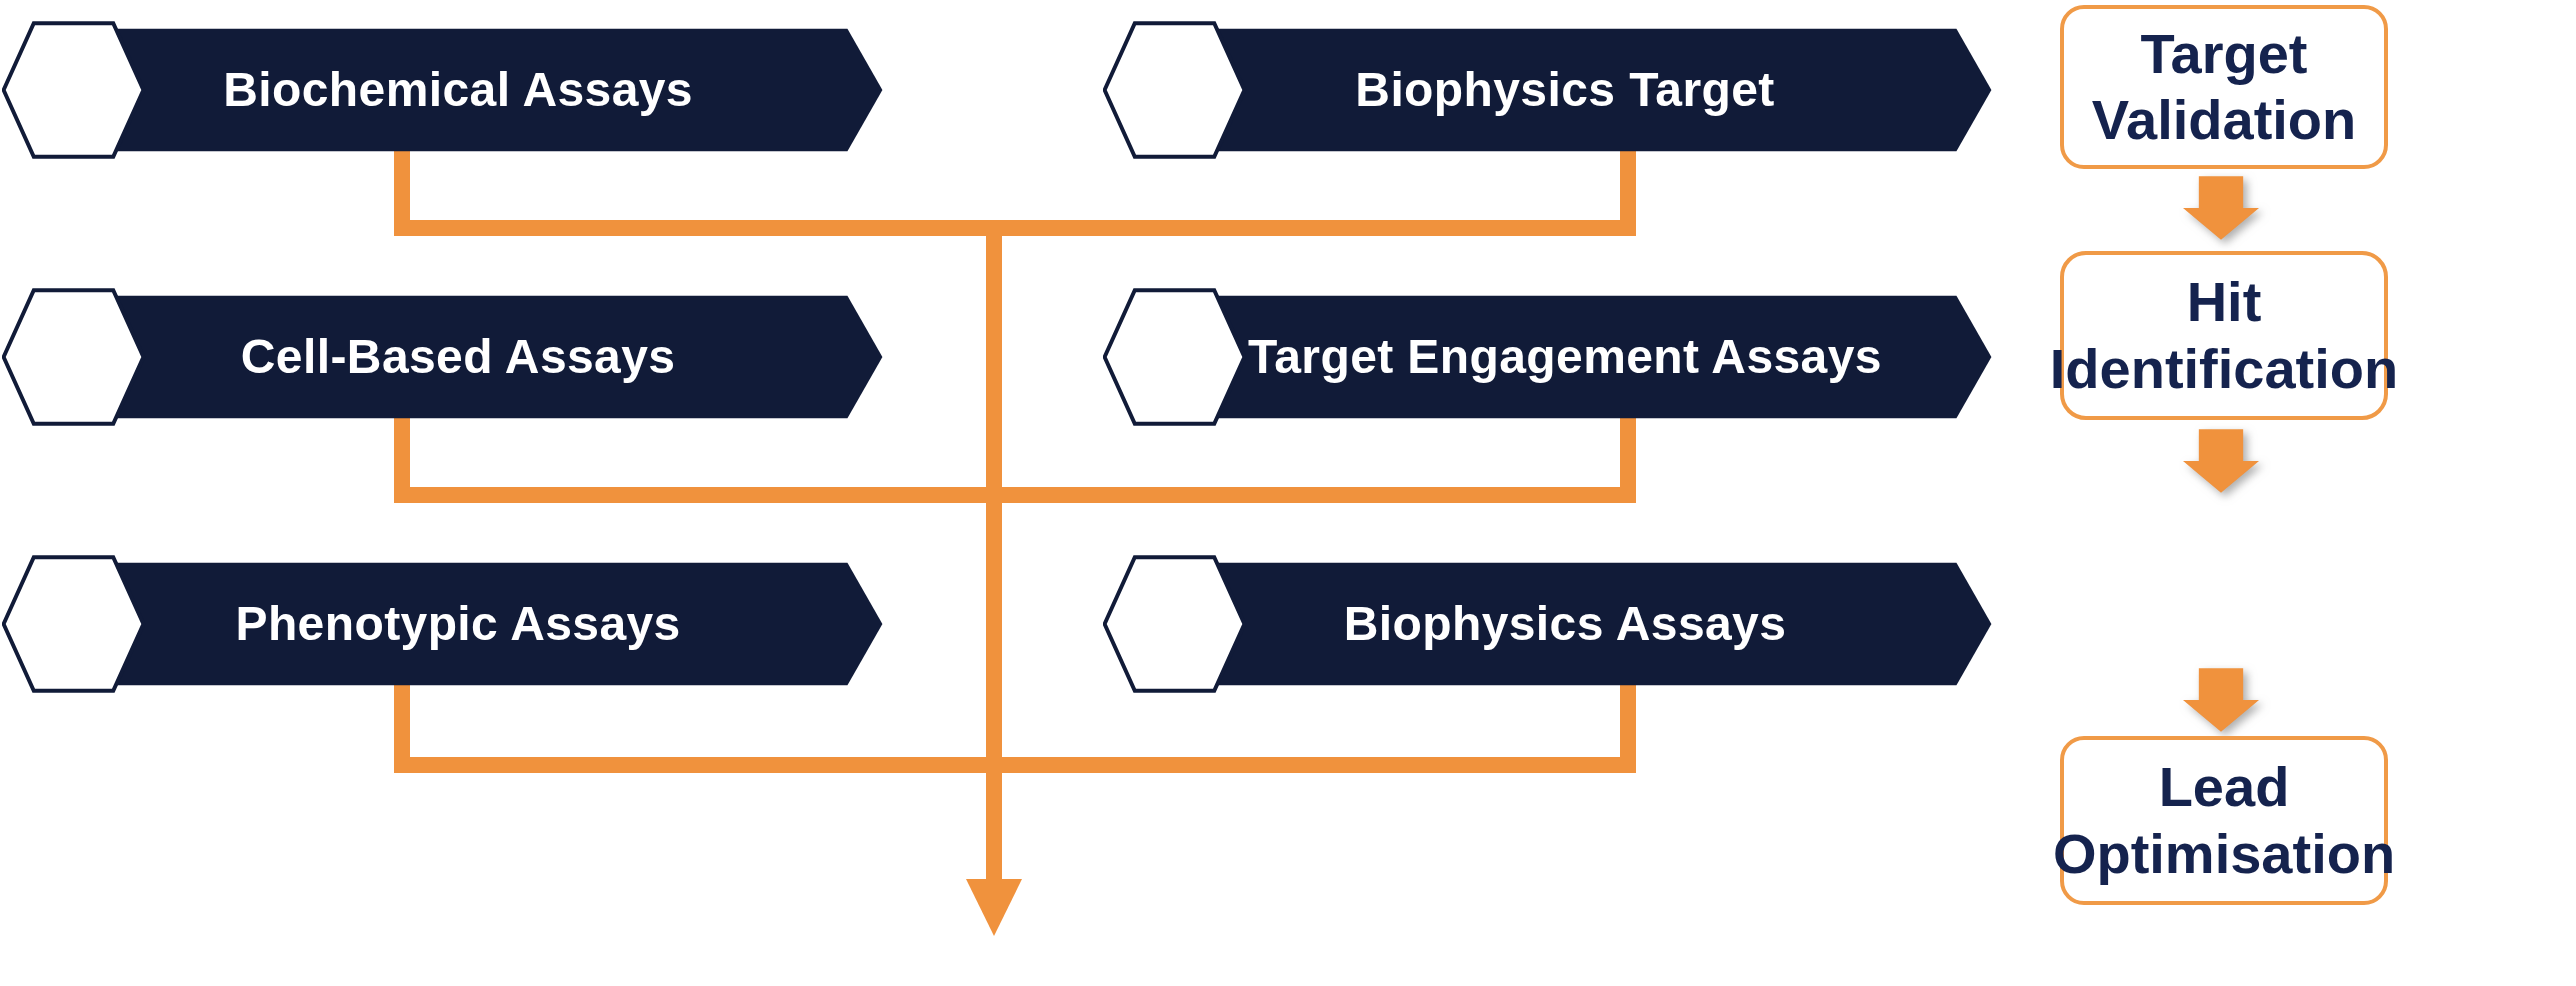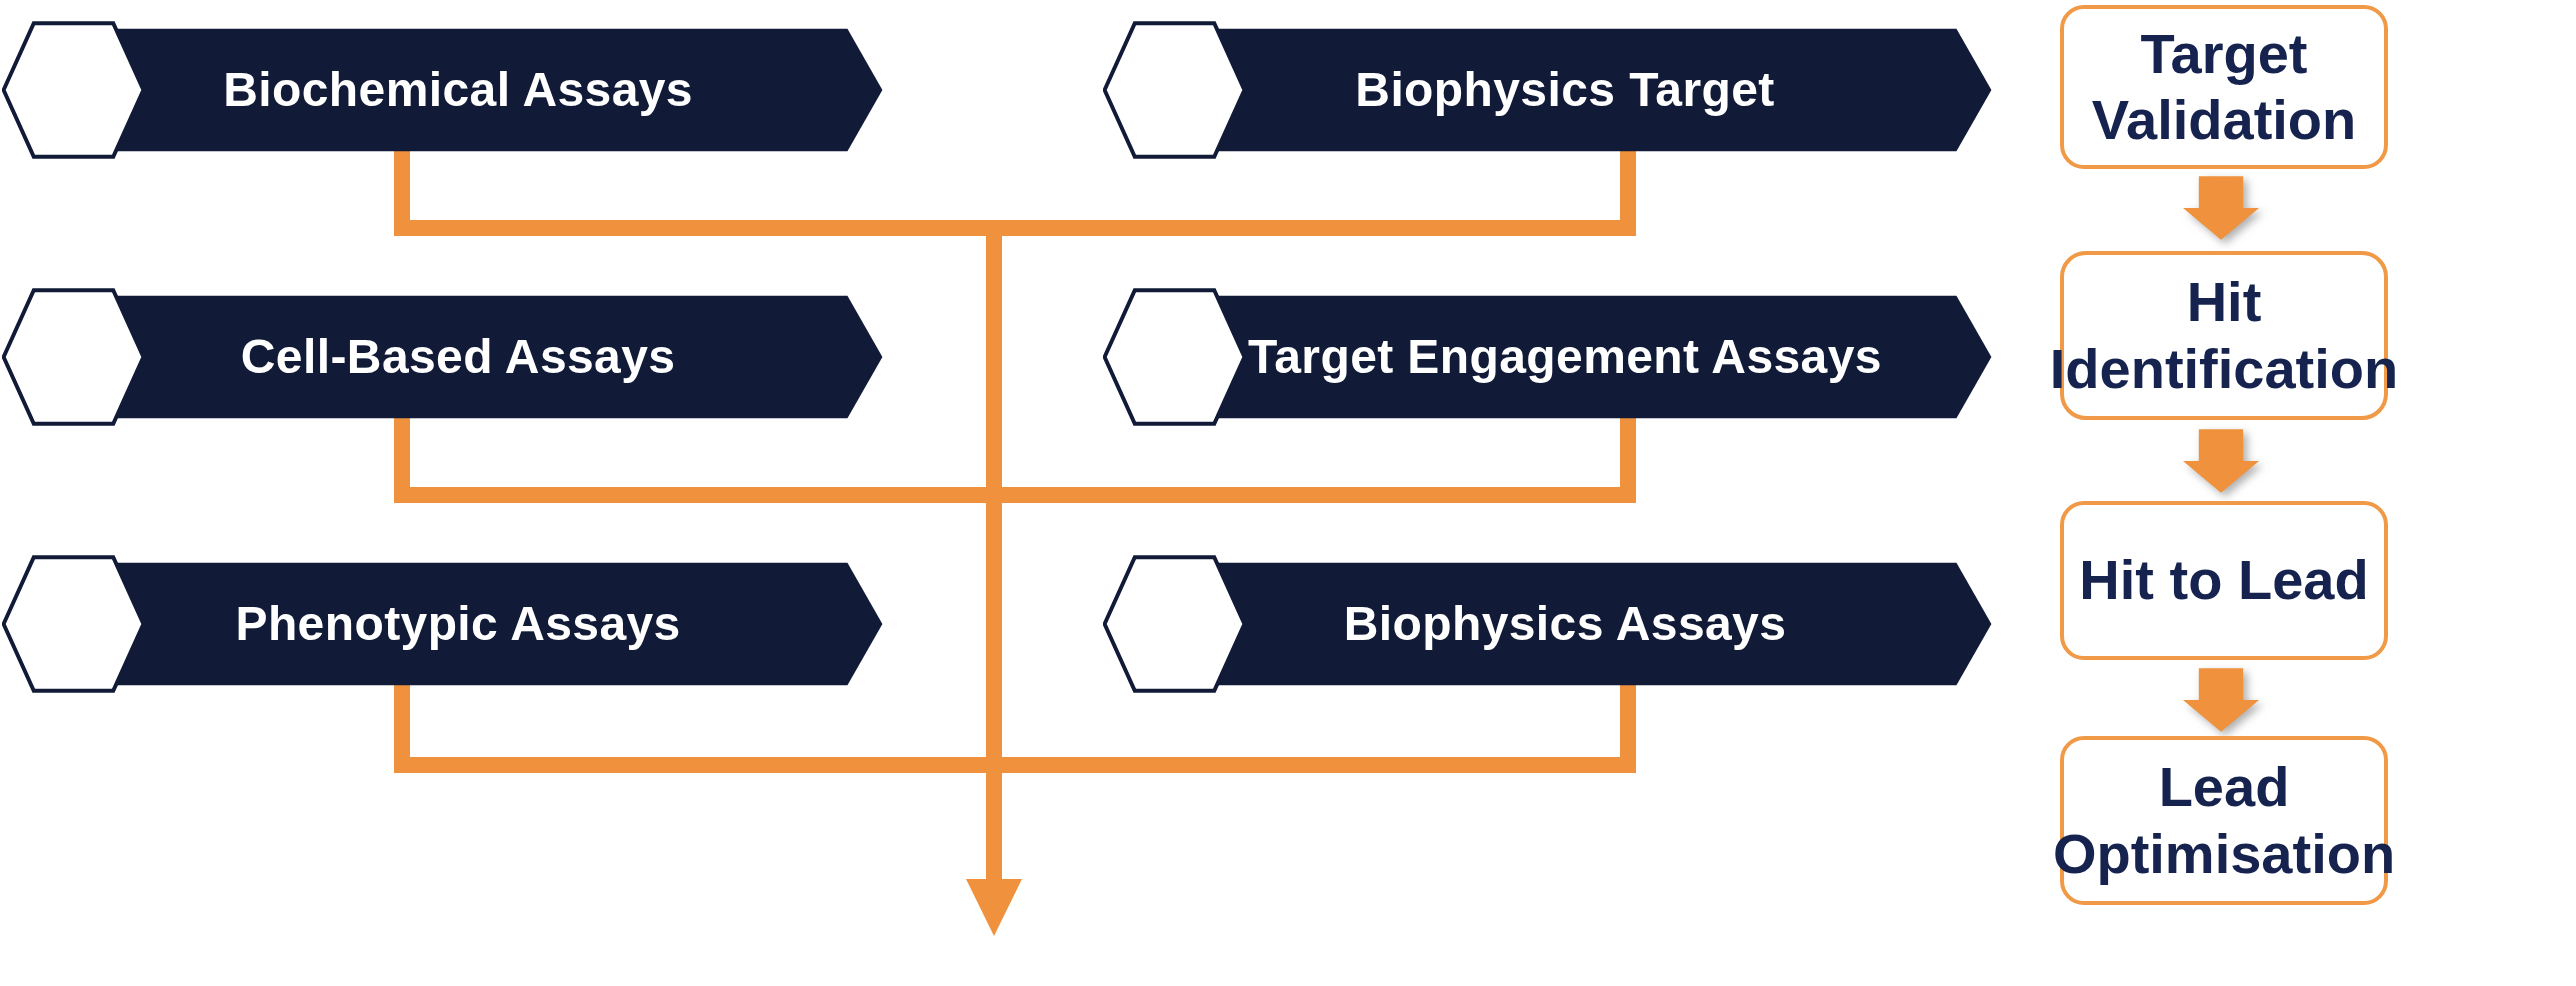--- a/index.html
+++ b/index.html
@@ -148,23 +148,20 @@
   </svg>
 
   <div class="stage-box stage2">
     <span>Hit Identification</span>
   </div>
 
   <svg class="step-arrow sa2" viewBox="0 0 96 80">
     <polygon points="20,0 76,0 76,40 96,40 48,80 0,40 20,40"></polygon>
   </svg>
 
-  <div class="stage-box stage3">
-    <span>Hit to Lead</span>
-  </div>
 
   <svg class="step-arrow sa3" viewBox="0 0 96 80">
     <polygon points="20,0 76,0 76,40 96,40 48,80 0,40 20,40"></polygon>
   </svg>
 
   <div class="stage-box stage4">
     <span>Lead Optimisation</span>
   </div>
 
 </div>

